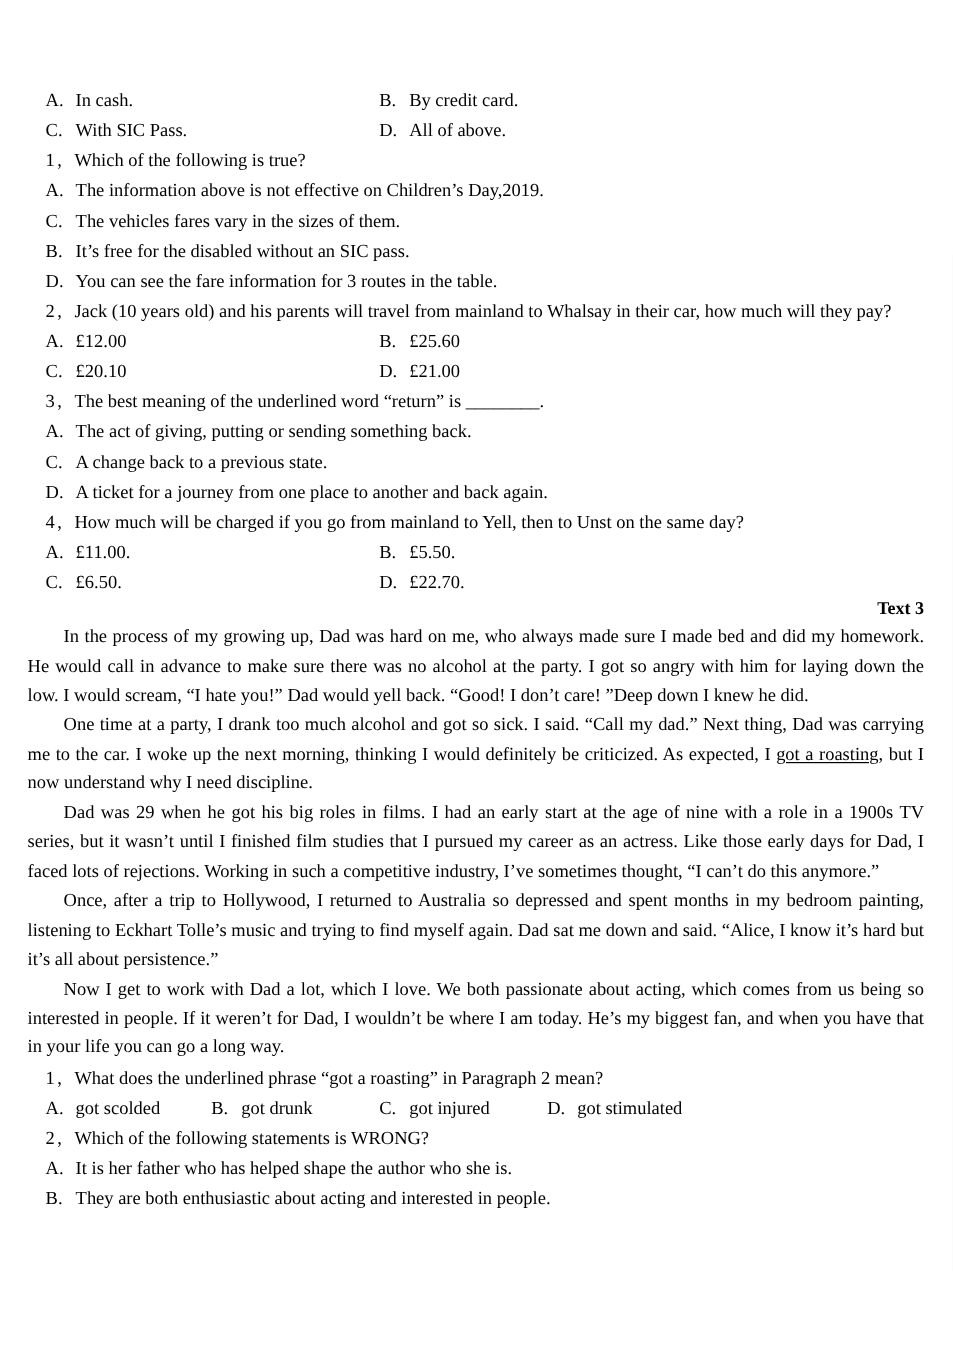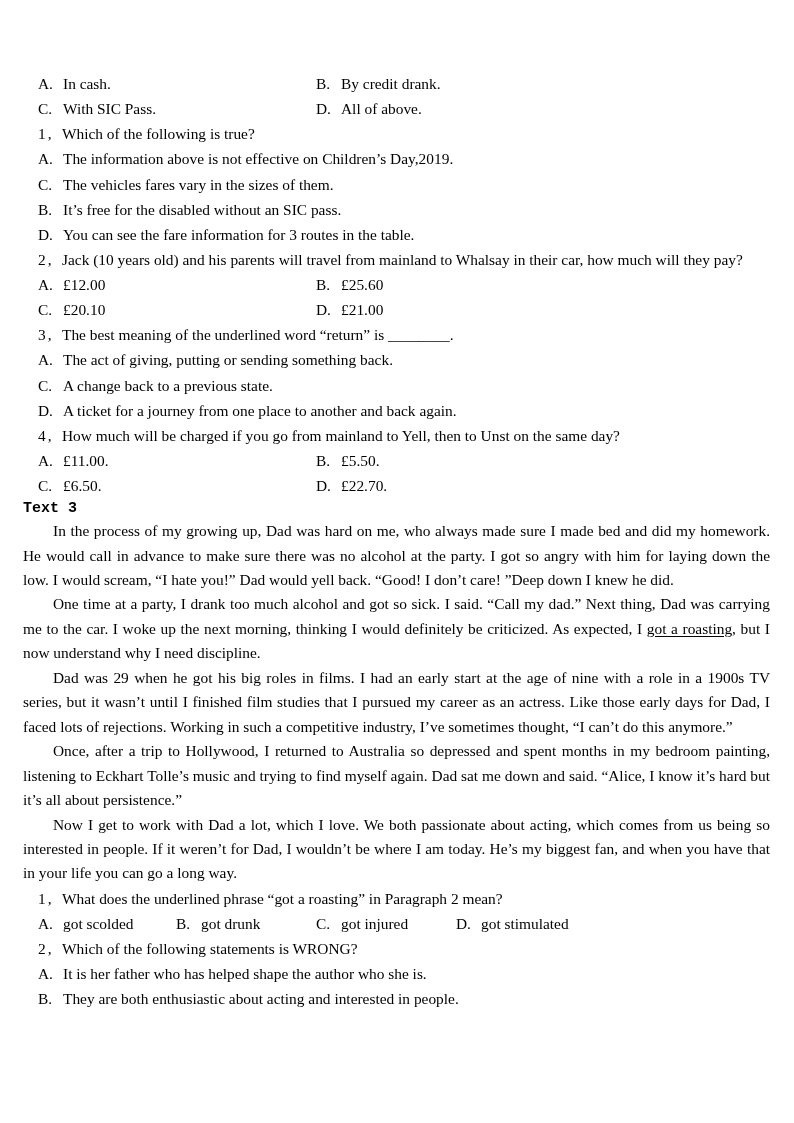--- a/index.html
+++ b/index.html
@@ -19,37 +19,37 @@
   .qnum{display:inline-block;width:24px;}
   .olabel{display:inline-block;width:25px;}
   .col2{position:absolute;left:278px;top:0;}
   .c2{position:absolute;left:138px;top:0;}
   .c3{position:absolute;left:278px;top:0;}
   .c4{position:absolute;left:418px;top:0;}
   
   .dun{display:inline-block;width:13px;padding-left:2px;}
   .text3{
     margin-left:-15px;margin-right:-14px;
-    text-align:left;line-height:21px;
-    font-family:Liberation Mono, monospace;
+    text-align:right;line-height:21px;
+    font-family:Liberation Serif, serif;
     font-weight:bold;font-size:15px;white-space:pre;
   }
   .passage{margin-left:-15px;margin-right:-14px;}
   .passage p{margin:0;text-indent:30px;text-align:justify;line-height:24.45px;}
   .ul{text-decoration:underline;text-underline-offset:2px;}
 </style>
 </head>
 <body>
 
 <div class="page">
   <div class="content">
 
     <div class="qline">
       <span><span class="olabel">A.</span><span>In cash.</span></span>
-      <span class="col2"><span class="olabel">B.</span><span>By credit drank.</span></span>
+      <span class="col2"><span class="olabel">B.</span><span>By credit card.</span></span>
     </div>
     <div class="qline">
       <span><span class="olabel">C.</span><span>With SIC Pass.</span></span>
       <span class="col2"><span class="olabel">D.</span><span>All of above.</span></span>
     </div>
 
     <div class="qline">
       <span class="qnum">1<span class="dun">,</span></span><span>Which of the following is true?</span>
     </div>
     <div class="qline"><span class="olabel">A.</span><span>The information above is not effective on Children’s Day,2019.</span></div>

